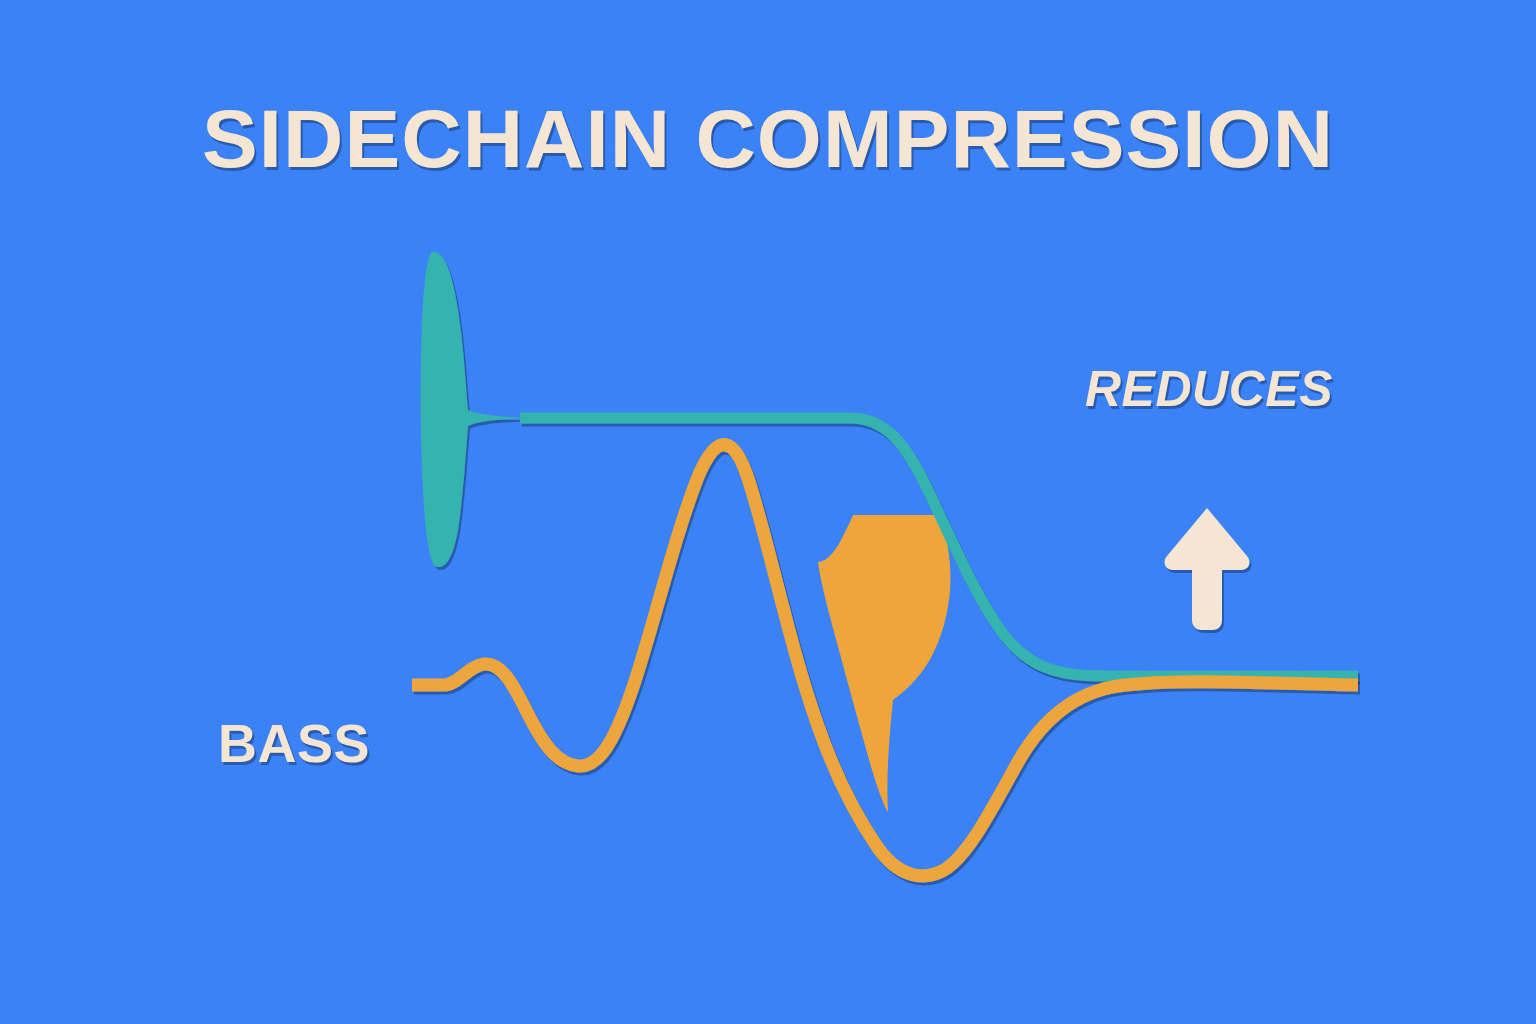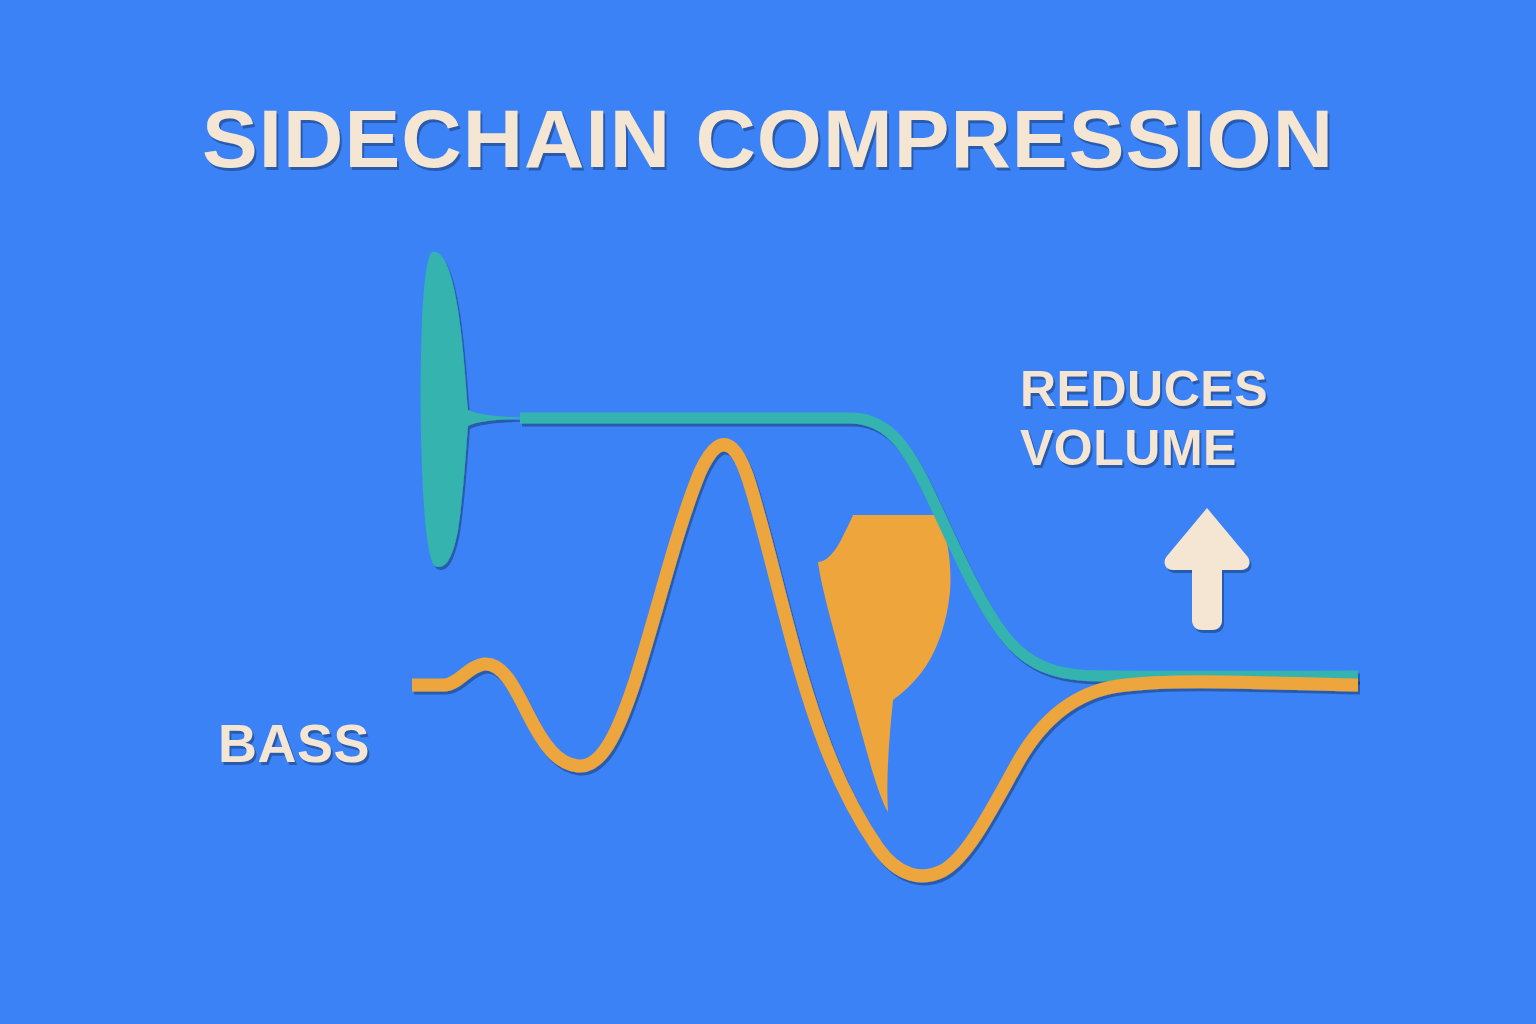--- a/index.html
+++ b/index.html
@@ -46,25 +46,27 @@
     top: 378px;
     font-size: 54px;
   }
   #label-bass {
     left: 218px;
     top: 716px;
     font-size: 54px;
     text-align: right;
   }
   #annotation {
-    left: 1020px;
+    left: 1054px;
     top: 360px;
     font-size: 50px;
+    text-align: center;
     width: 310px;
     line-height: 1.18;
+    font-style: italic;
   }
   #annotation .ln { display: block; }
 </style>
 </head>
 <body>
 
 <div id="stage">
 
   <svg class="layer" viewBox="0 0 1536 1024">
     <defs>
@@ -150,16 +152,15 @@
     </g>
   </svg>
 
   <div class="txt" id="title">SIDECHAIN COMPRESSION</div>
 
 
   <div class="txt" id="label-bass">BASS</div>
 
   <div class="txt" id="annotation">
     <span class="ln">REDUCES</span>
-    <span class="ln">VOLUME</span>
   </div>
 
 </div>
 
 </body></html>

